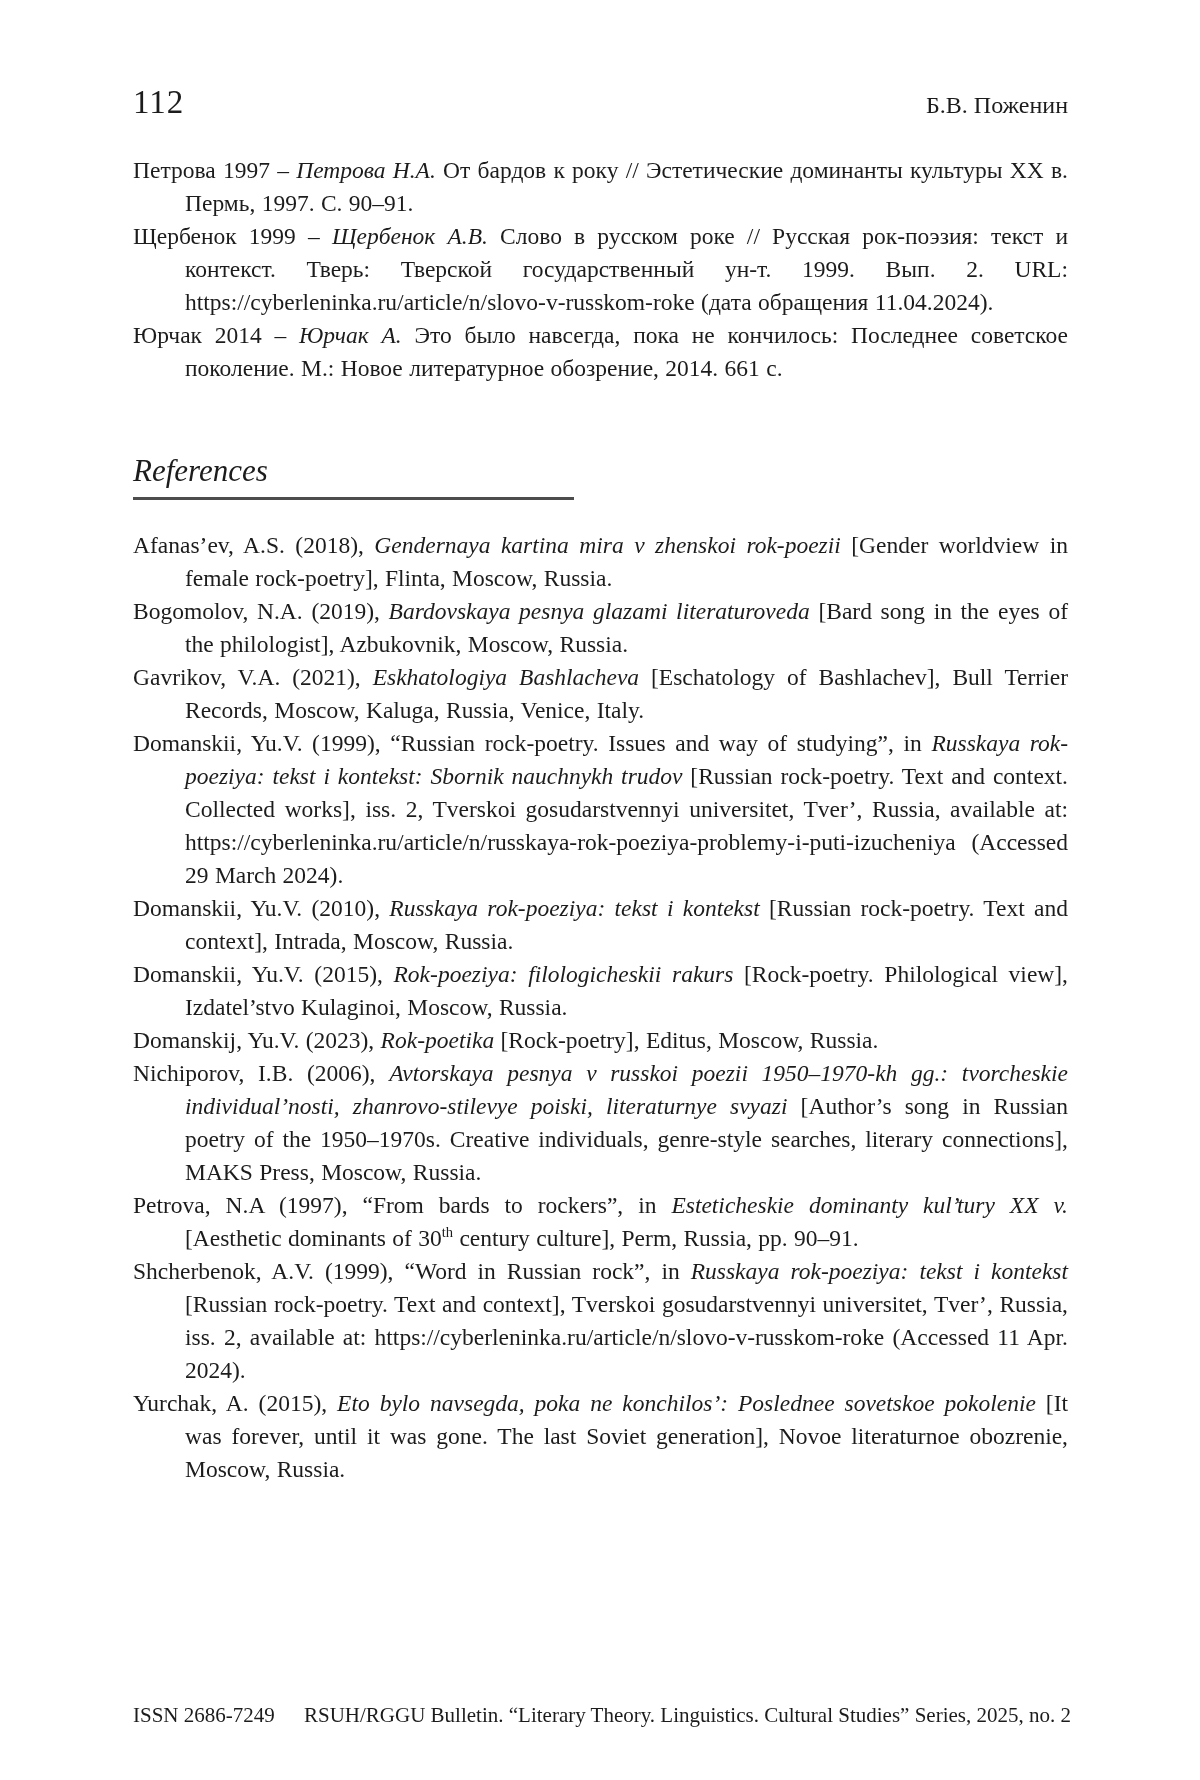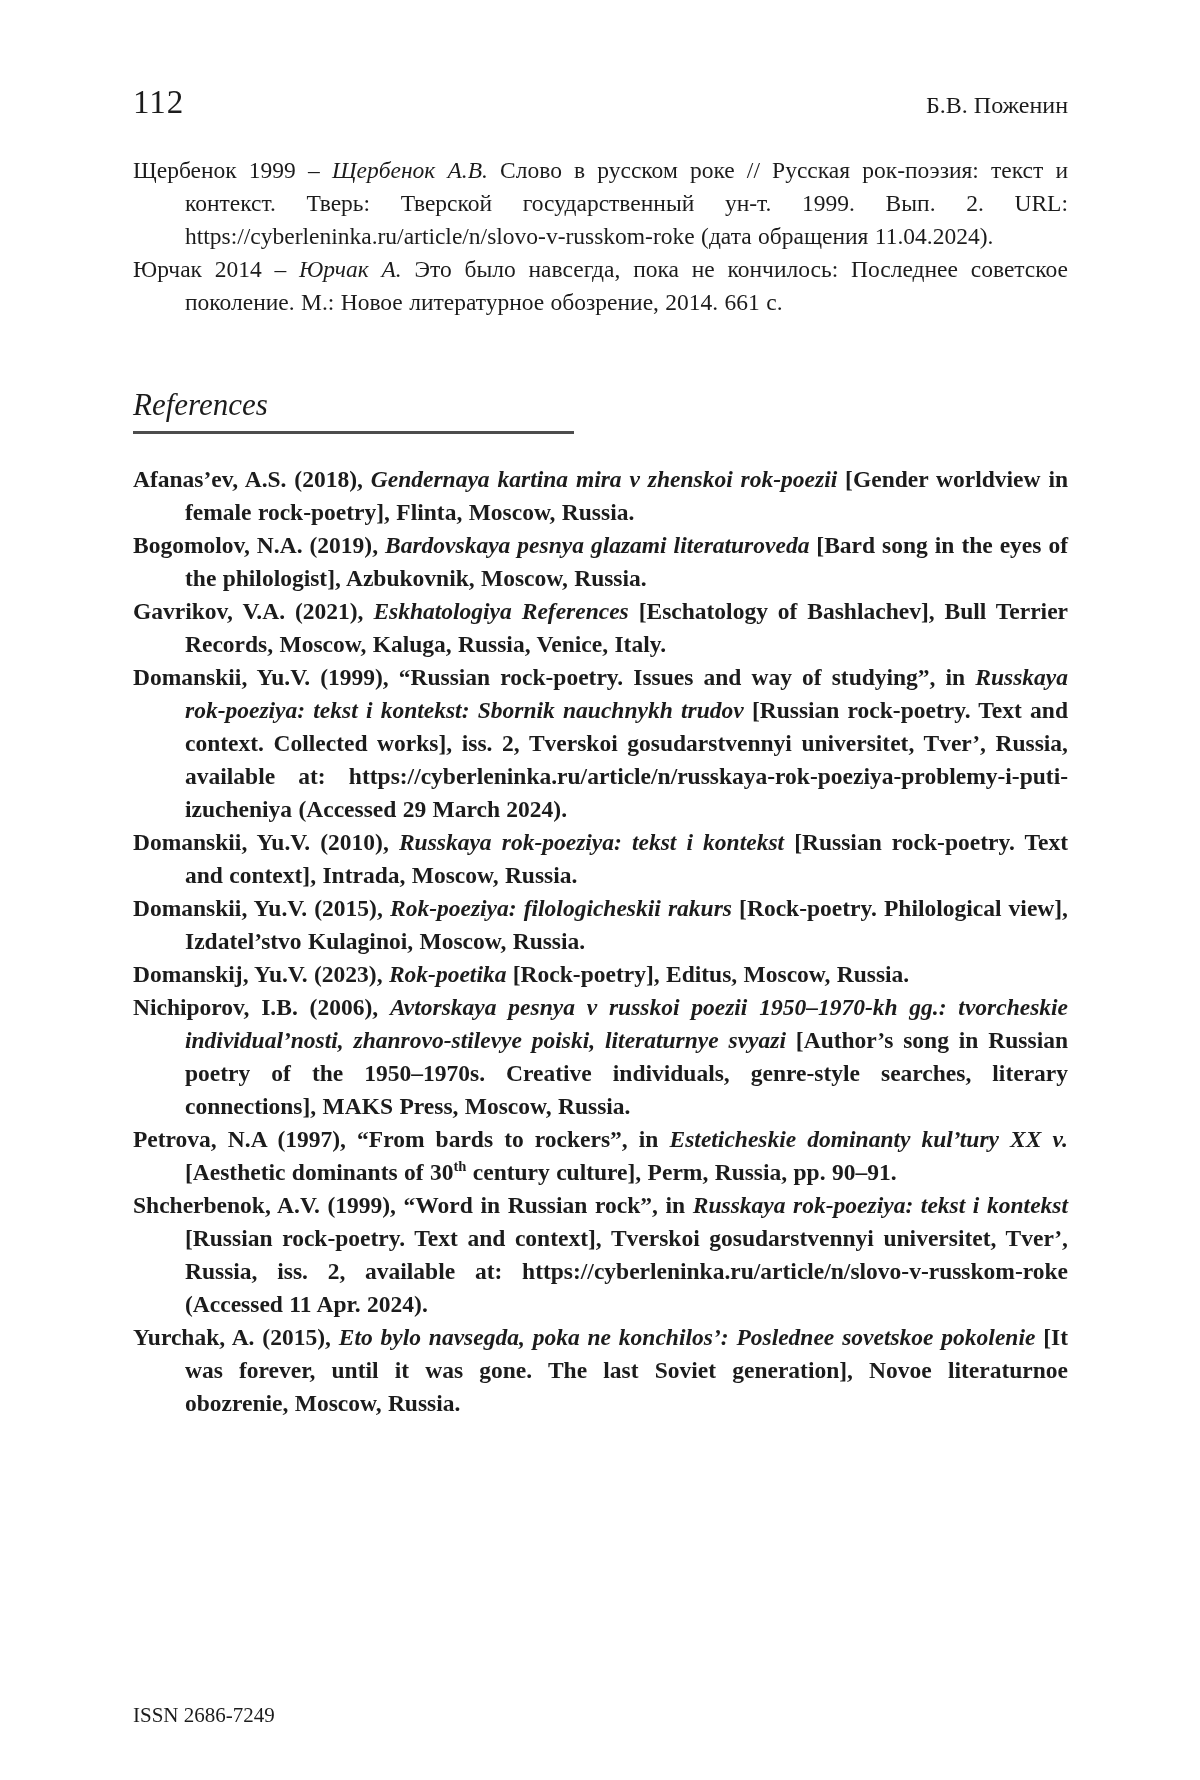--- a/index.html
+++ b/index.html
@@ -30,21 +30,21 @@
   .ref-block p {
     font-size: 23.5px;
     line-height: 33px;
     text-align: justify;
     padding-left: 52px;
     text-indent: -52px;
     word-spacing: 0.5px;
   }
   .ref-block p i { font-style: italic; }
   .ref-block.ru { margin-top: 36px; }
-  .ref-block.en { margin-top: 29px; font-weight: bold; }
+  .ref-block.en { margin-top: 29px; }
 
   .refs-heading {
     margin-top: 68px;
     font-size: 31px;
     line-height: 36px;
     font-style: italic;
     font-weight: normal;
   }
   .heading-rule {
     width: 441px;
@@ -72,39 +72,41 @@
 <body>
 
 <div class="page">
 
   <header class="page-header">
     <span class="page-number">112</span>
     <span class="running-author">Б.В. Поженин</span>
   </header>
 
   <section class="ref-block ru">
+      <p><span>Петрова 1997 – </span><i>Петрова Н.А.</i><span> От бардов к року // Эстетические доминанты культуры XX в. Пермь, 1997. С. 90–91.</span></p>
       <p><span>Щербенок 1999 – </span><i>Щербенок А.В.</i><span> Слово в русском роке // Русская рок-поэзия: текст и контекст. Тверь: Тверской государственный ун-т. 1999. Вып. 2. URL: https://cyberleninka.ru/article/n/slovo-v-russkom-roke (дата обращения 11.04.2024).</span></p>
       <p><span>Юрчак 2014 – </span><i>Юрчак А.</i><span> Это было навсегда, пока не кончилось: Последнее советское поколение. М.: Новое литературное обозрение, 2014. 661 с.</span></p>
     </section>
 
   <h2 class="refs-heading">References</h2>
 
   <div class="heading-rule"></div>
 
   <section class="ref-block en">
       <p><span>Afanas’ev, A.S. (2018), </span><i>Gendernaya kartina mira v zhenskoi rok-poezii</i><span> [Gender worldview in female rock-poetry], Flinta, Moscow, Russia.</span></p>
       <p><span>Bogomolov, N.A. (2019), </span><i>Bardovskaya pesnya glazami literaturoveda</i><span> [Bard song in the eyes of the philologist], Azbukovnik, Moscow, Russia.</span></p>
-      <p><span>Gavrikov, V.A. (2021), </span><i>Eskhatologiya References</i><span> [Eschatology of Bashlachev], Bull Terrier Records, Moscow, Kaluga, Russia, Venice, Italy.</span></p>
+      <p><span>Gavrikov, V.A. (2021), </span><i>Eskhatologiya Bashlacheva</i><span> [Eschatology of Bashlachev], Bull Terrier Records, Moscow, Kaluga, Russia, Venice, Italy.</span></p>
       <p><span>Domanskii, Yu.V. (1999), “Russian rock-poetry. Issues and way of studying”, in </span><i>Russkaya rok-poeziya: tekst i kontekst: Sbornik nauchnykh trudov</i><span> [Russian rock-poetry. Text and context. Collected works], iss. 2, Tverskoi gosudarstvennyi universitet, Tver’, Russia, available at: https://cyberleninka.ru/article/n/russkaya-rok-poeziya-problemy-i-puti-izucheniya (Accessed 29 March 2024).</span></p>
       <p><span>Domanskii, Yu.V. (2010), </span><i>Russkaya rok-poeziya: tekst i kontekst</i><span> [Russian rock-poetry. Text and context], Intrada, Moscow, Russia.</span></p>
       <p><span>Domanskii, Yu.V. (2015), </span><i>Rok-poeziya: filologicheskii rakurs</i><span> [Rock-poetry. Philological view], Izdatel’stvo Kulaginoi, Moscow, Russia.</span></p>
       <p><span>Domanskij, Yu.V. (2023), </span><i>Rok-poetika</i><span> [Rock-poetry], Editus, Moscow, Russia.</span></p>
       <p><span>Nichiporov, I.B. (2006), </span><i>Avtorskaya pesnya v russkoi poezii 1950–1970-kh gg.: tvorcheskie individual’nosti, zhanrovo-stilevye poiski, literaturnye svyazi</i><span> [Author’s song in Russian poetry of the 1950–1970s. Creative individuals, genre-style searches, literary connections], MAKS Press, Moscow, Russia.</span></p>
       <p><span>Petrova, N.A (1997), “From bards to rockers”, in </span><i>Esteticheskie dominanty kul’tury XX v.</i><span> [Aesthetic dominants of 30</span><sup>th</sup><span> century culture], Perm, Russia, pp. 90–91.</span></p>
       <p><span>Shcherbenok, A.V. (1999), “Word in Russian rock”, in </span><i>Russkaya rok-poeziya: tekst i kontekst</i><span> [Russian rock-poetry. Text and context], Tverskoi gosudarstvennyi universitet, Tver’, Russia, iss. 2, available at: https://cyberleninka.ru/article/n/slovo-v-russkom-roke (Accessed 11 Apr. 2024).</span></p>
       <p><span>Yurchak, A. (2015), </span><i>Eto bylo navsegda, poka ne konchilos’: Poslednee sovetskoe pokolenie</i><span> [It was forever, until it was gone. The last Soviet generation], Novoe literaturnoe obozrenie, Moscow, Russia.</span></p>
     </section>
 
   <footer class="page-footer">
     <span>ISSN 2686-7249</span>
+    <span>RSUH/RGGU Bulletin. “Literary Theory. Linguistics. Cultural Studies” Series, 2025, no. 2</span>
   </footer>
 
 </div>
 
 </body></html>

